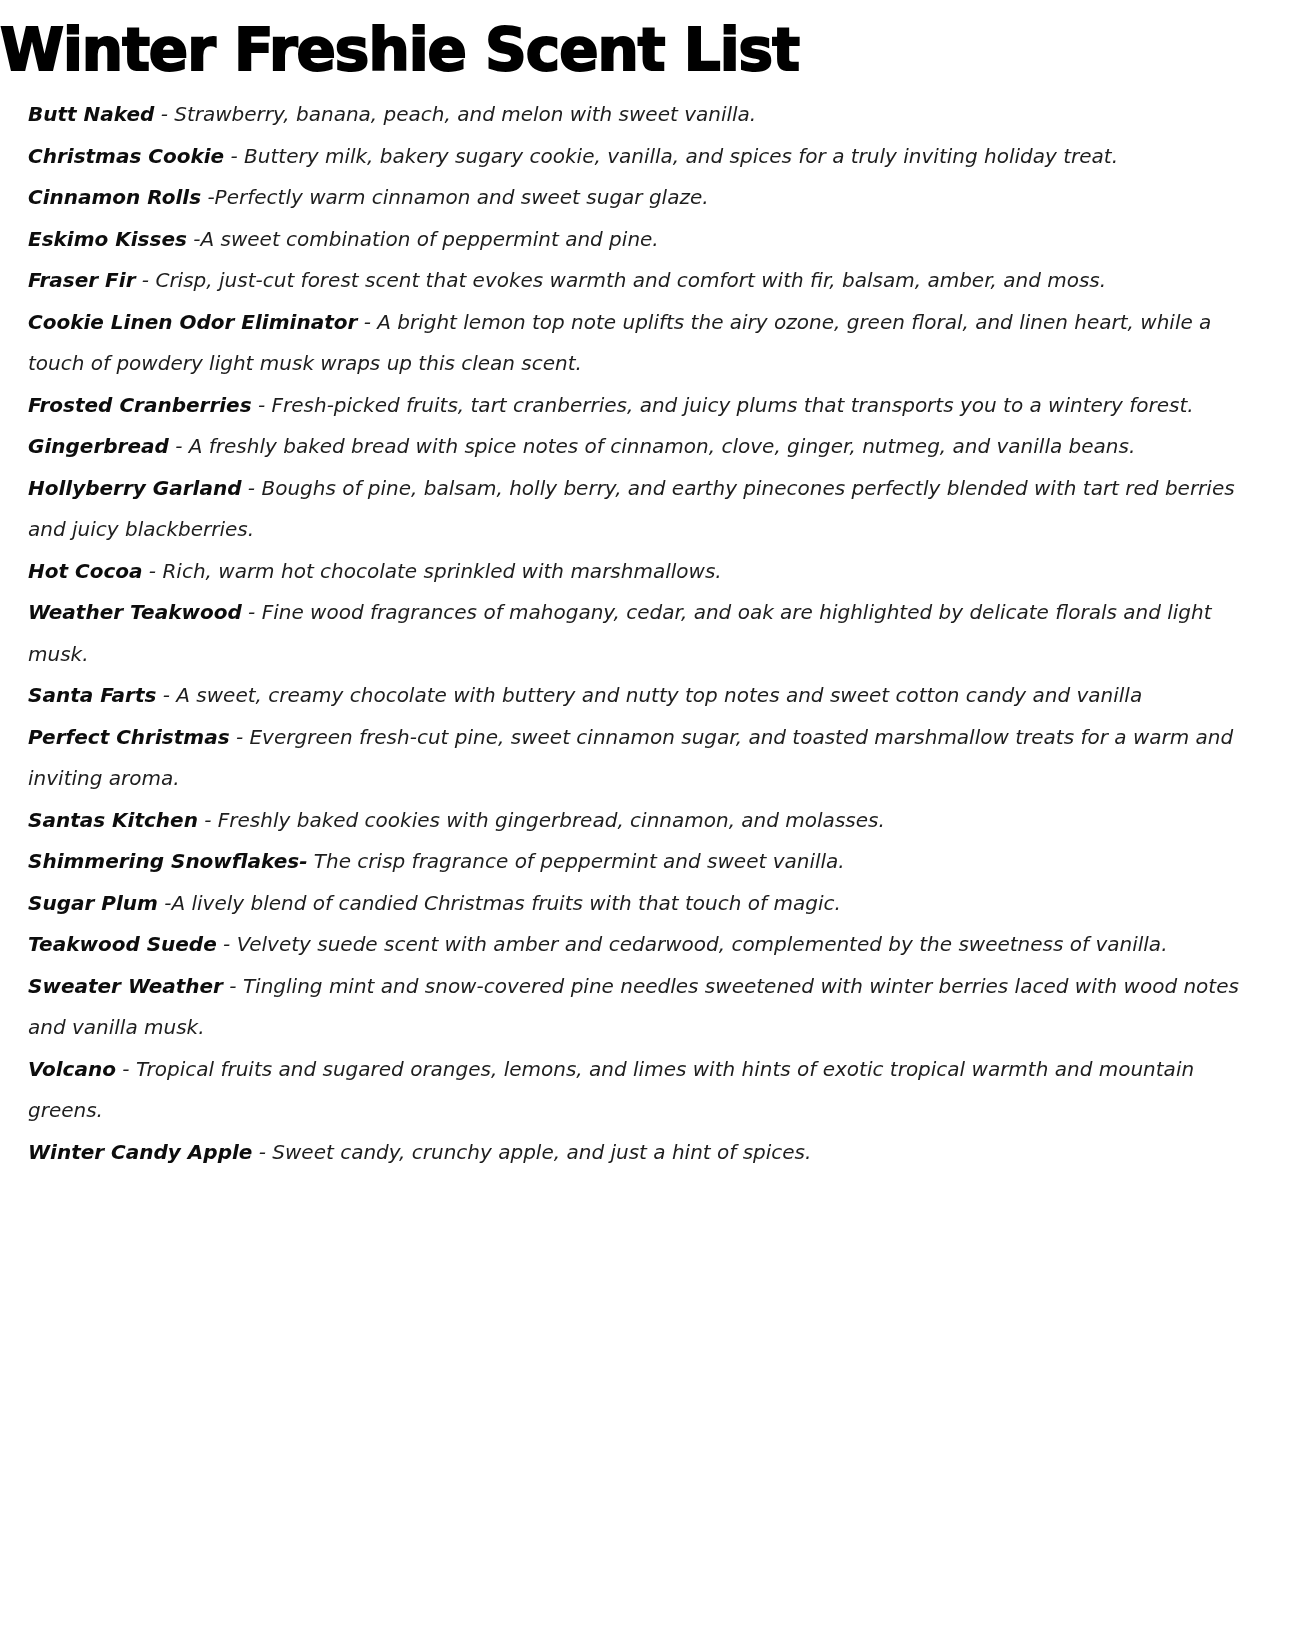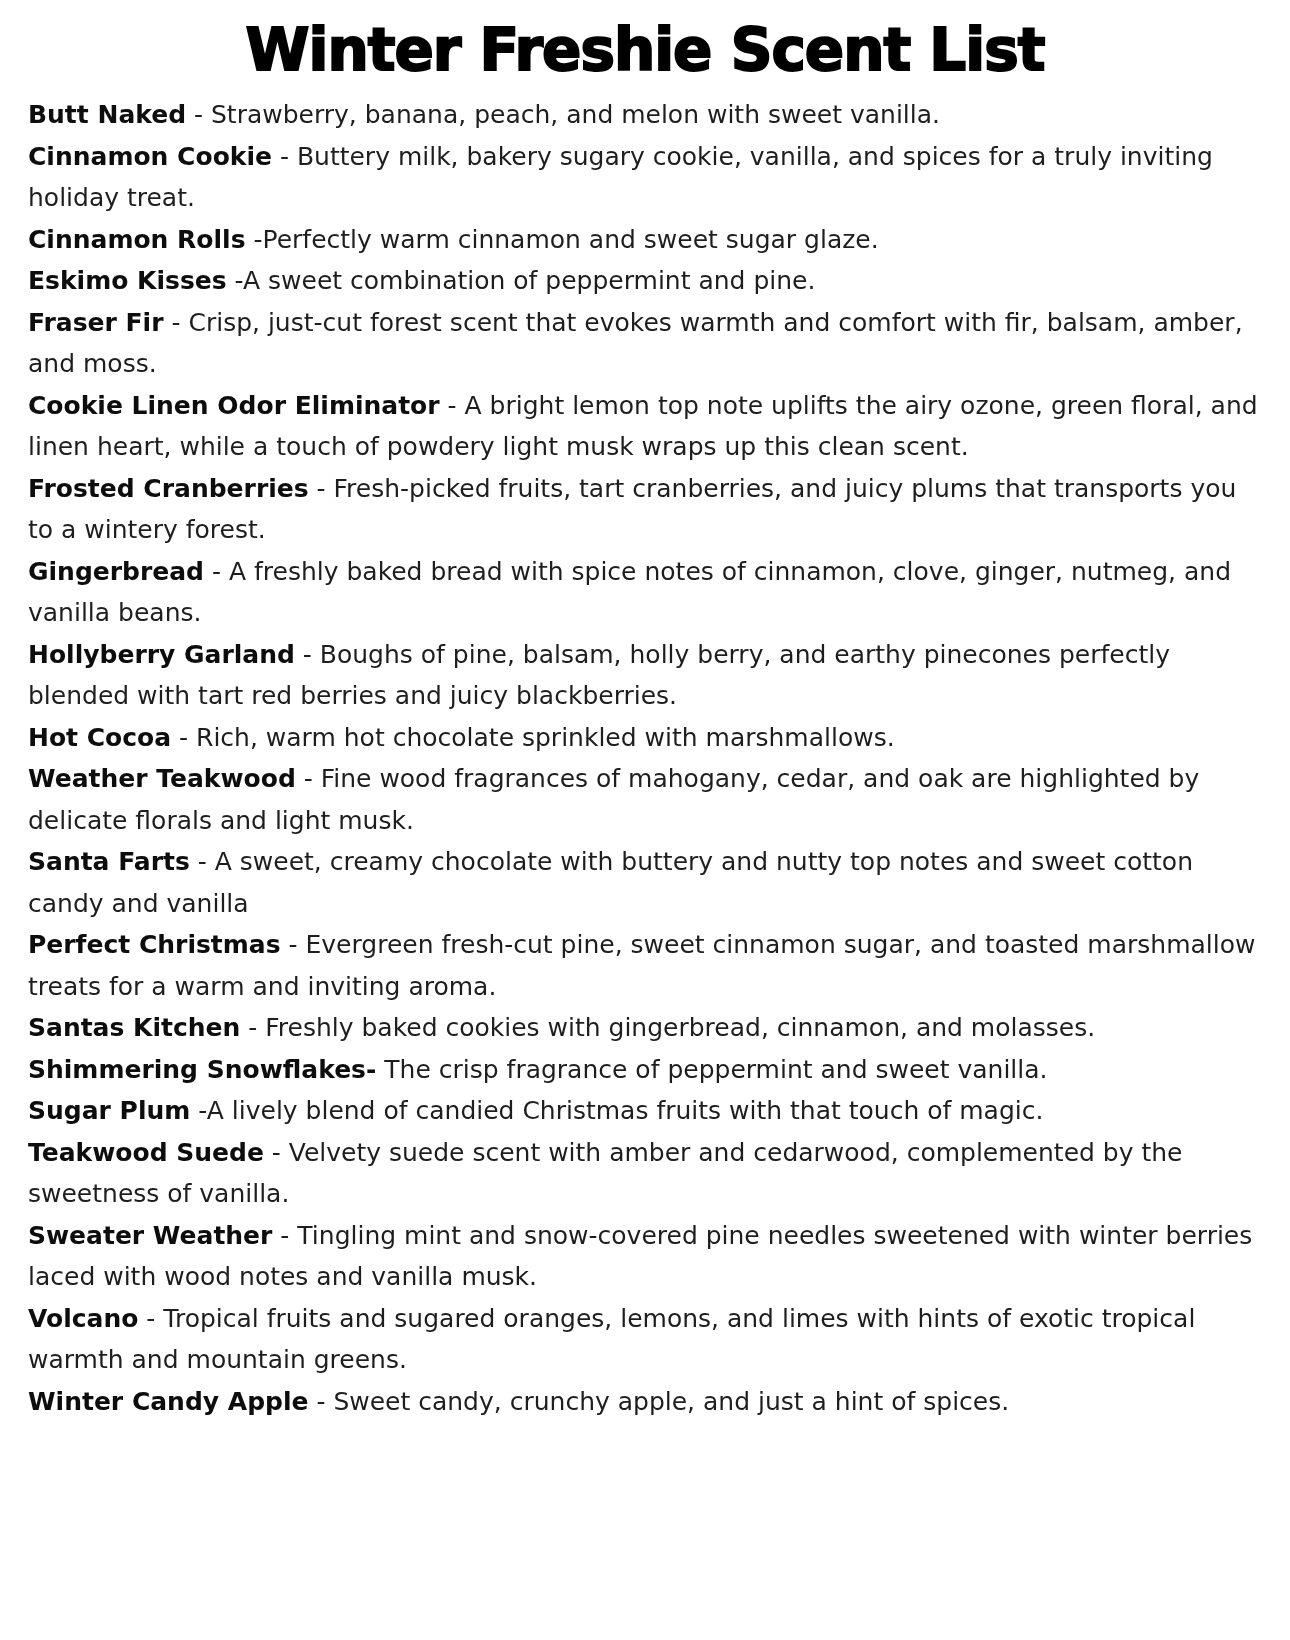--- a/index.html
+++ b/index.html
@@ -15,35 +15,36 @@
     font-family: "DejaVu Sans", sans-serif;
   }
   .page {
     width: 100%;
     height: 100%;
     position: relative;
     background: #ffffff;
   }
   .title {
     margin: 14px 0 8px 0;
-    text-align: center;
+    text-align: left;
     font-size: 58px;
     line-height: 72px;
     font-weight: 700;
     color: #000000;
     letter-spacing: -1px;
     -webkit-text-stroke: 2px #000000;
     font-family: "DejaVu Sans", sans-serif;
   }
   .list {
     padding: 0 28px;
-    font-size: 25px;
+    font-size: 20px;
     line-height: 41.5px;
     color: #1e1e1e;
     letter-spacing: 0;
+    font-style: italic;
   }
   .entry {
     margin: 0;
     padding: 0;
   }
   .scent-name {
     font-weight: 700;
     color: #0d0d0d;
   }
   .scent-desc {
@@ -52,21 +53,21 @@
   }
 </style>
 </head>
 <body>
 
 <div class="page">
   <h1 class="title">Winter Freshie Scent List</h1>
   <div class="list" id="scent-list">
   <p class="entry"><span class="scent-name">Butt Naked</span><span class="scent-desc"> - Strawberry, banana, peach, and melon with sweet vanilla.</span></p>
 
-  <p class="entry"><span class="scent-name">Cinnamon Cookie</span><span class="scent-desc"> - Buttery milk, bakery sugary cookie, vanilla, and spices for a truly inviting holiday treat.</span></p>
+  <p class="entry"><span class="scent-name">Christmas Cookie</span><span class="scent-desc"> - Buttery milk, bakery sugary cookie, vanilla, and spices for a truly inviting holiday treat.</span></p>
 
   <p class="entry"><span class="scent-name">Cinnamon Rolls</span><span class="scent-desc"> -Perfectly warm cinnamon and sweet sugar glaze.</span></p>
 
   <p class="entry"><span class="scent-name">Eskimo Kisses</span><span class="scent-desc"> -A sweet combination of peppermint and pine.</span></p>
 
   <p class="entry"><span class="scent-name">Fraser Fir</span><span class="scent-desc"> - Crisp, just-cut forest scent that evokes warmth and comfort with fir, balsam, amber, and moss.</span></p>
 
   <p class="entry"><span class="scent-name">Cookie Linen Odor Eliminator</span><span class="scent-desc"> - A bright lemon top note uplifts the airy ozone, green floral, and linen heart, while a touch of powdery light musk wraps up this clean scent.</span></p>
 
   <p class="entry"><span class="scent-name">Frosted Cranberries</span><span class="scent-desc"> - Fresh-picked fruits, tart cranberries, and juicy plums that transports you to a wintery forest.</span></p>

